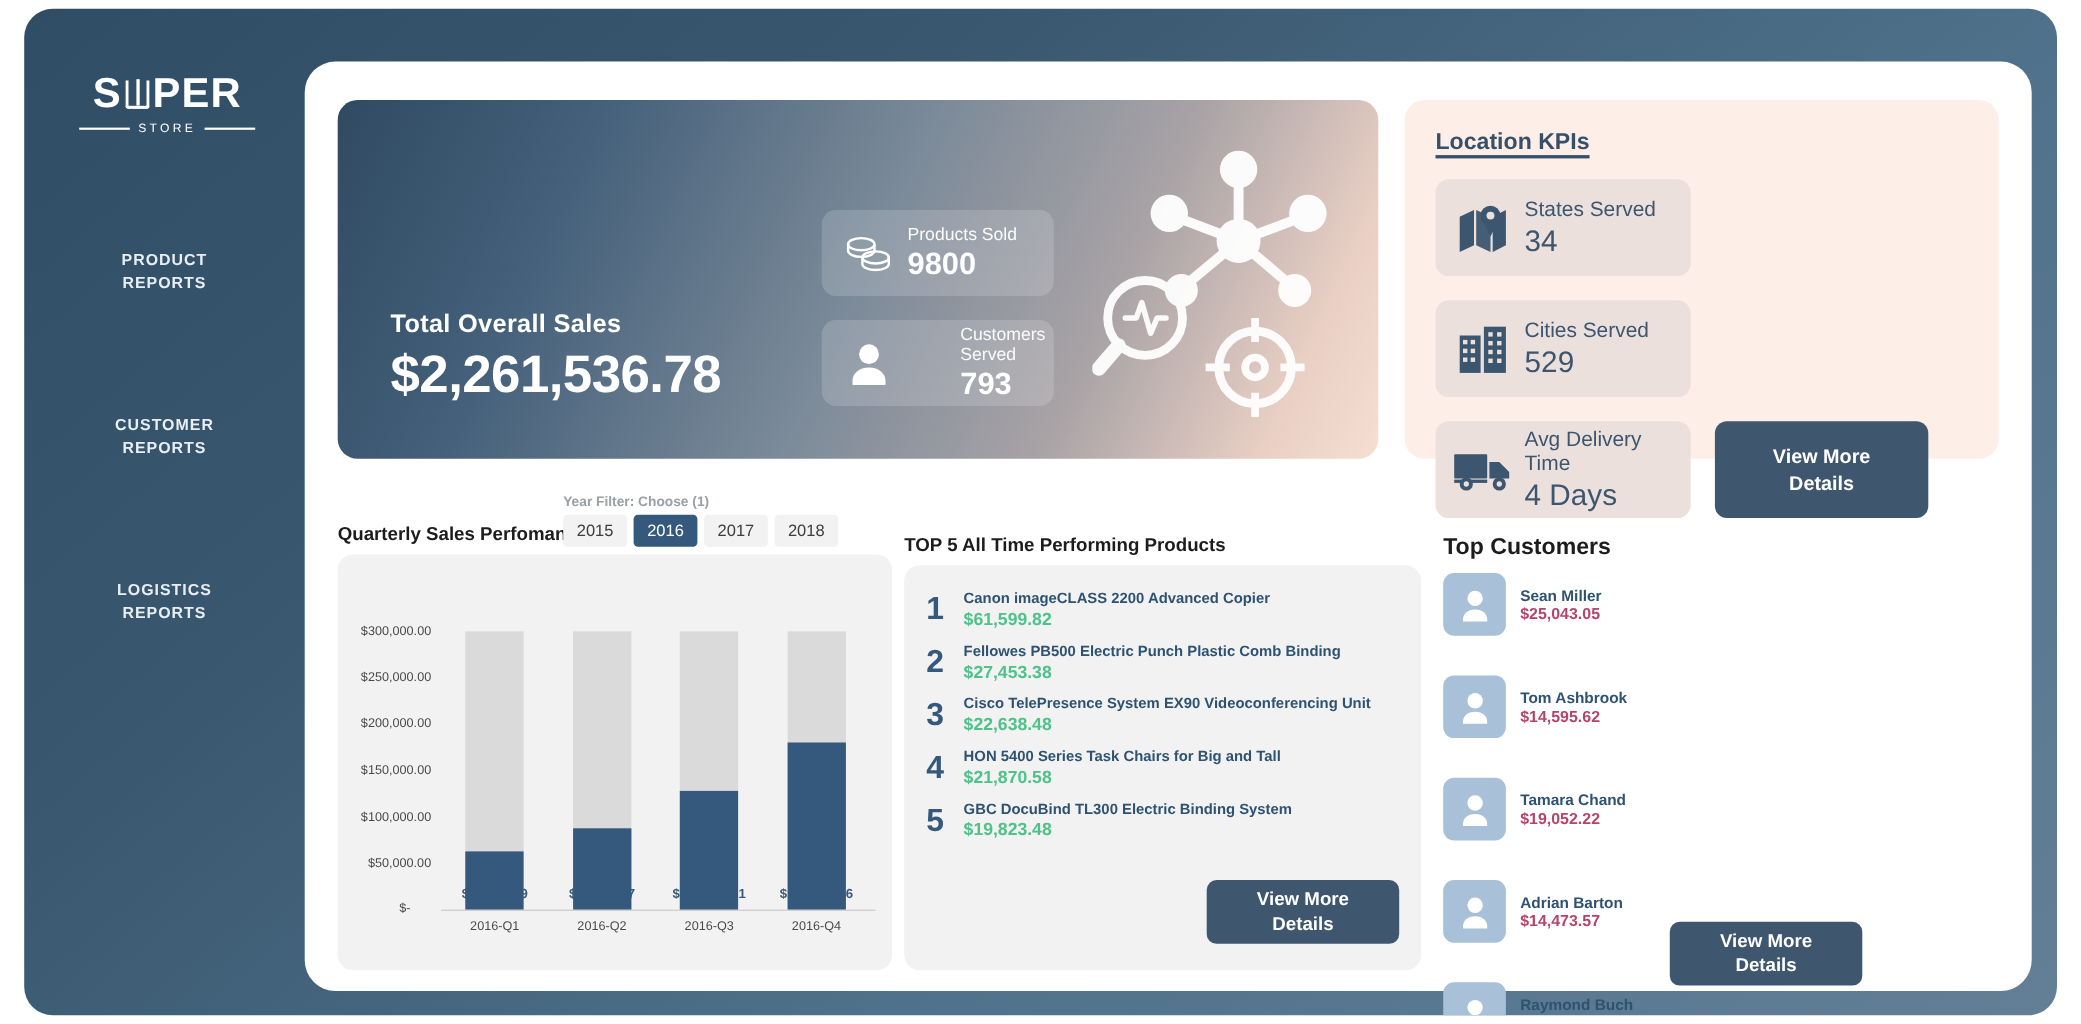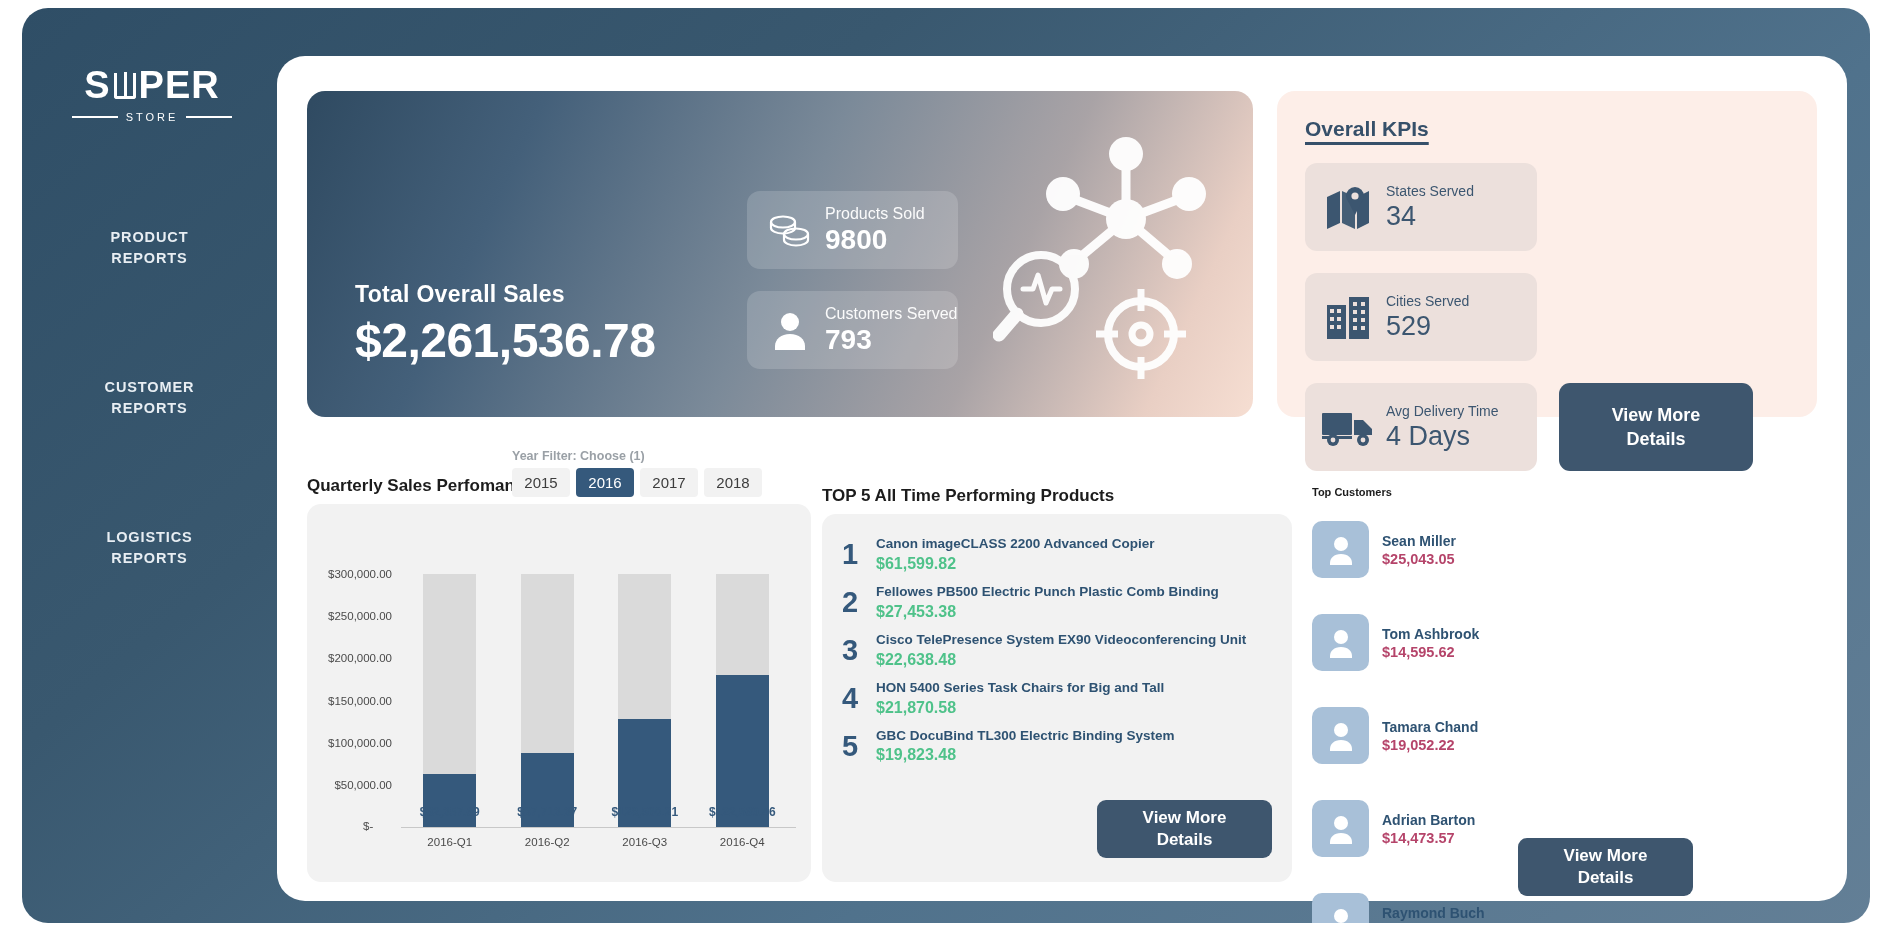--- a/index.html
+++ b/index.html
@@ -143,21 +143,21 @@
   .hero-stat {
     position: absolute;
     width: 211px; height: 78px;
     border-radius: 13px;
     background: rgba(255,255,255,0.16);
     display: flex;
     align-items: center;
     padding-left: 16px;
   }
   .hero-stat.s1 { left: 440px; top: 100px; }
-  .hero-stat.s2 { left: 440px; top: 200px; }
+  .hero-stat.s2 { left: 440px; top: 200px; gap: 48px; }
   .hero-stat-icon {
     width: 54px; height: 54px;
     flex: none;
     display: flex;
     align-items: center;
     justify-content: center;
   }
   .hero-stat-text { margin-left: 8px; color: #ffffff; }
   .hero-stat-cap { font-size: 16px; opacity: 0.96; }
   .hero-stat-num { font-size: 28px; font-weight: bold; margin-top: 1px; }
@@ -202,21 +202,21 @@
   }
   .kpi-card-icon {
     width: 58px; height: 54px;
     flex: none;
     display: flex;
     align-items: center;
     justify-content: center;
     color: #3c5670;
   }
   .kpi-card-text { margin-left: 9px; color: #3c5670; }
-  .kpi-cap { font-size: 14px; }
+  .kpi-cap { font-size: 19px; }
   .kpi-num { font-size: 27px; font-weight: normal; margin-top: 2px; }
 
   .kpi-btn {
     width: 194px; height: 88px;
     border-radius: 11px;
     background: #3e566e;
     color: #ffffff;
     font-size: 18px;
     font-weight: bold;
     display: flex;
@@ -395,21 +395,21 @@
     line-height: 1.3;
     cursor: pointer;
     border: none;
     font-family: inherit;
   }
 
   
   .cust-head {
     position: absolute;
     left: 1035px; top: 430px;
-    font-size: 11px;
+    font-size: 21px;
     font-weight: bold;
     color: #1c1c1c;
   }
   .cust-grid {
     position: absolute;
     left: 1035px; top: 465px;
     width: 470px;
     display: flex;
     flex-wrap: wrap;
     column-gap: 22px;
@@ -559,21 +559,21 @@
             <line x1="148" y1="170" x2="148" y2="192" stroke-width="7"></line>
             <line x1="148" y1="238" x2="148" y2="260" stroke-width="7"></line>
             <line x1="103" y1="215" x2="125" y2="215" stroke-width="7"></line>
             <line x1="171" y1="215" x2="193" y2="215" stroke-width="7"></line>
           </g>
         </svg>
       </div>
     </div>
 
     <div class="kpi-panel">
-      <div class="kpi-title">Overall KPIs</div>
+      <div class="kpi-title">Location KPIs</div>
       <div class="kpi-grid">
 
         <div class="kpi-card">
           <span class="kpi-card-icon">
             <svg width="48" height="44" viewBox="0 0 48 44" fill="#3c5670">
               <path d="M3 12 L16 6 L16 38 L3 44 Z"></path>
               <path d="M18 6 L31 12 L31 44 L18 38 Z" opacity="0.95"></path>
               <path d="M33 12 L45 6 L45 38 L33 44 Z"></path>
               <circle cx="31" cy="11" r="9" fill="#3c5670"></circle>
               <path d="M31 30 L24 16 L38 16 Z" fill="#3c5670"></path>

